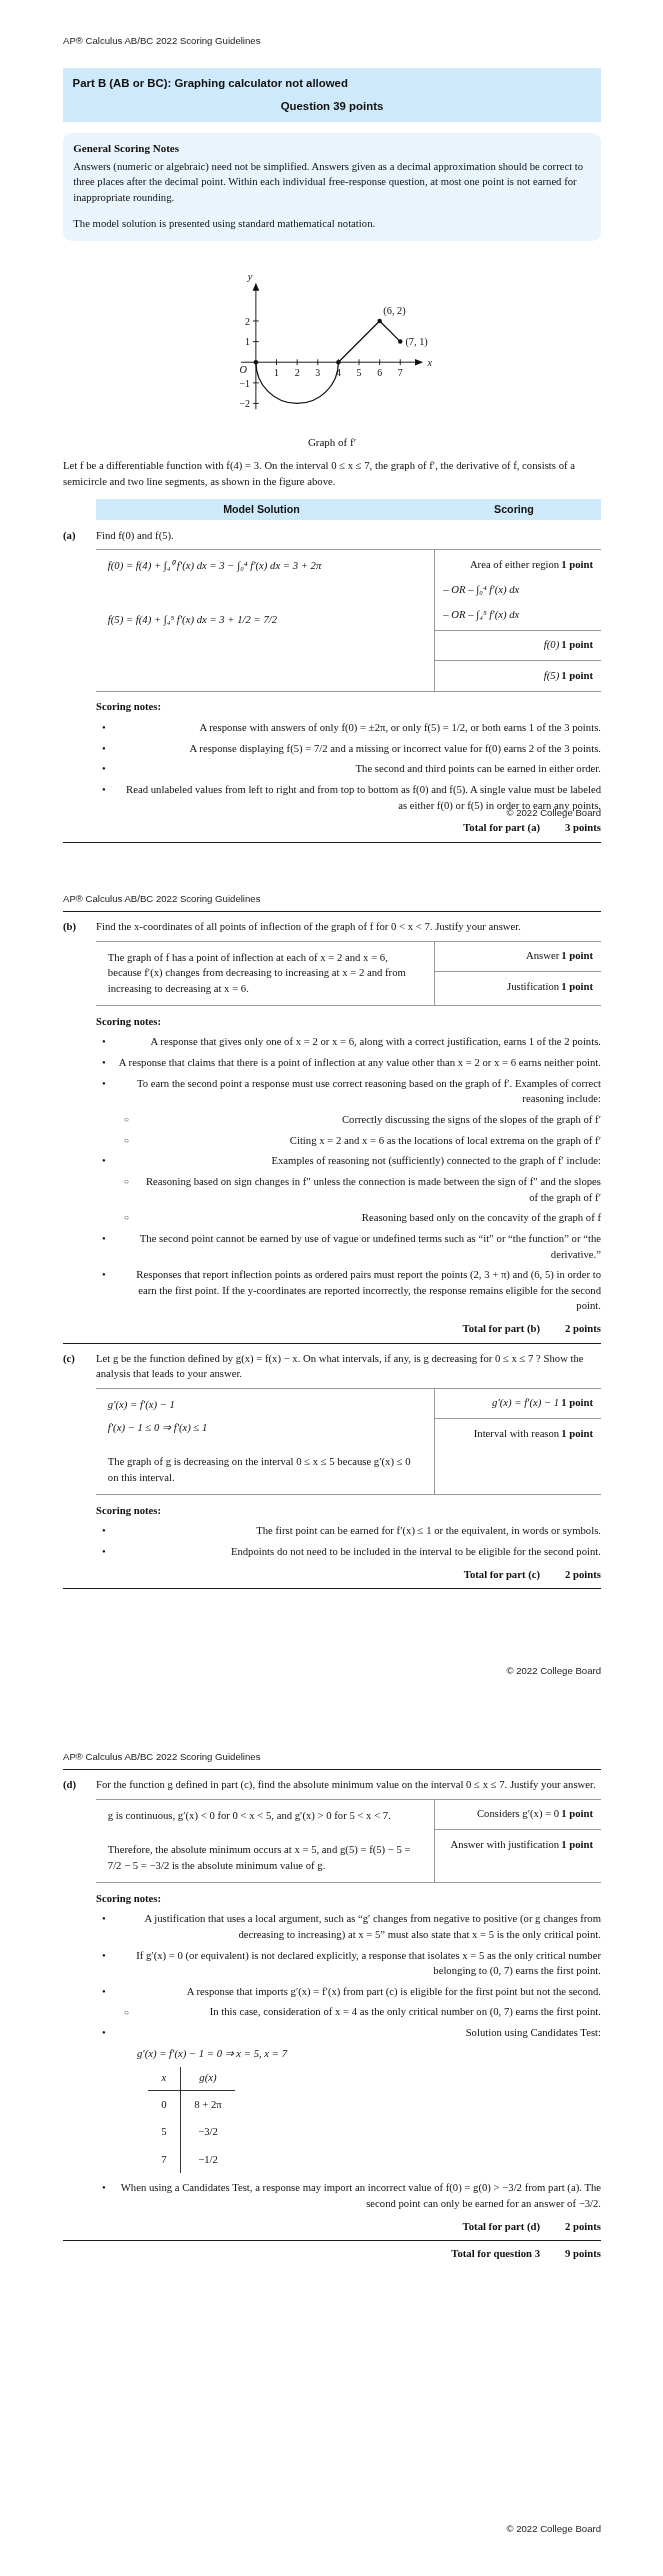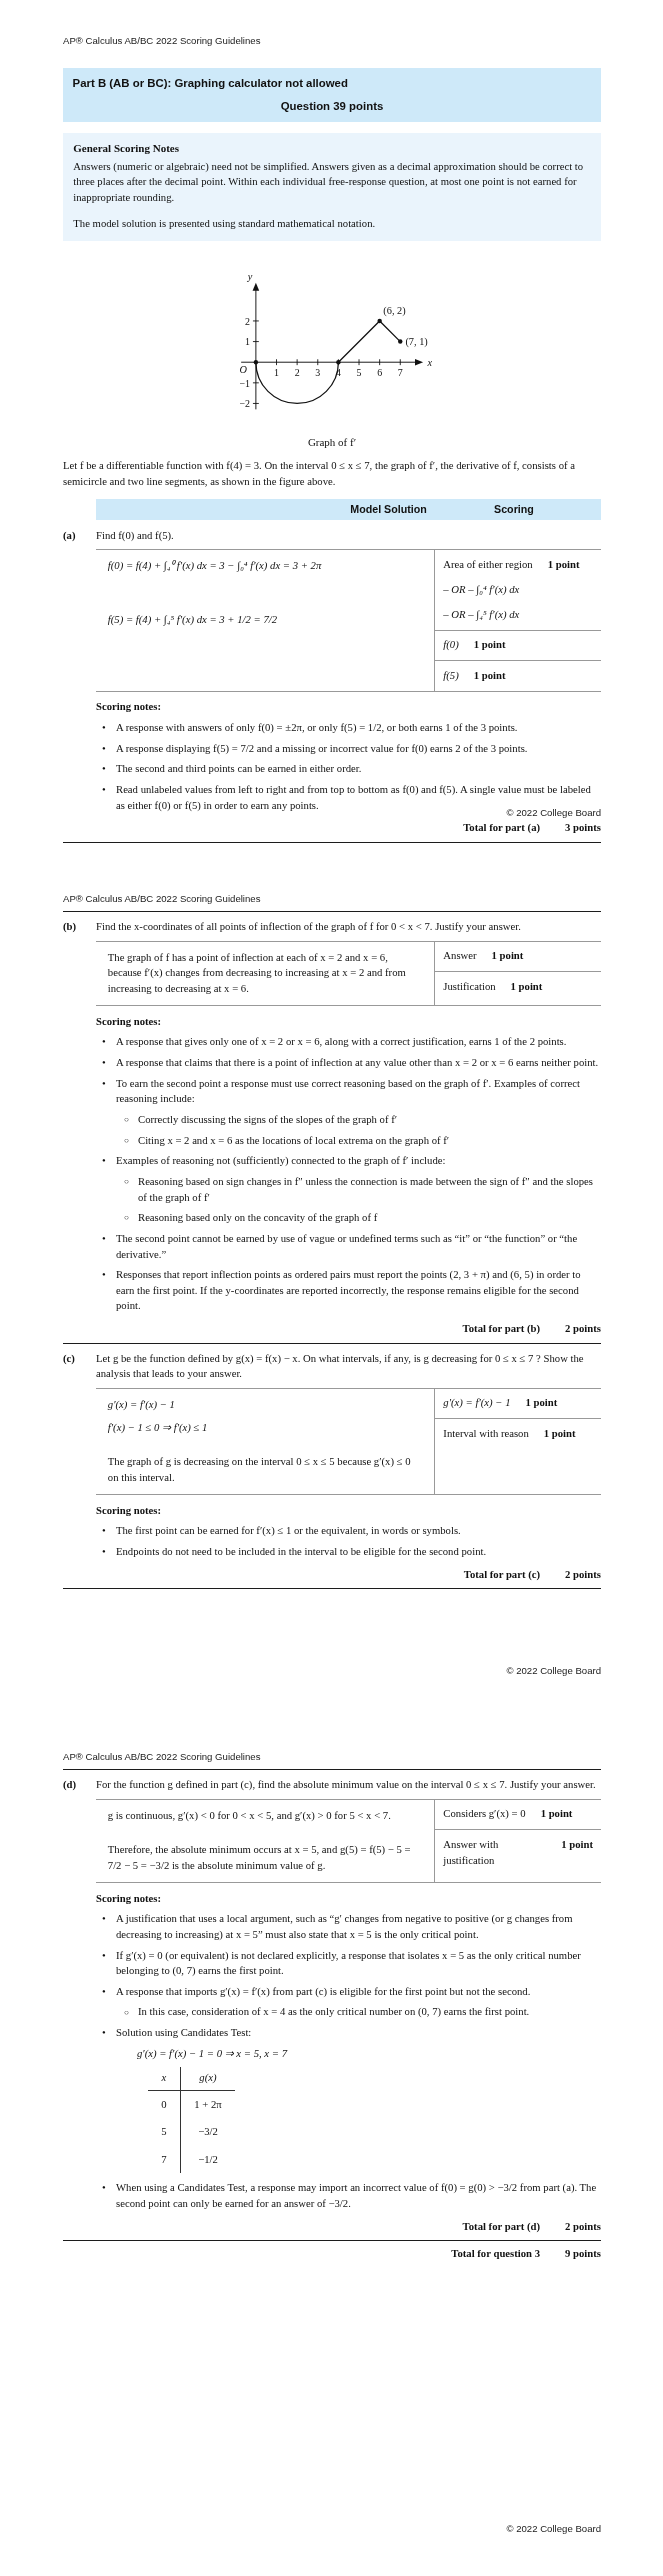--- a/index.html
+++ b/index.html
@@ -19,60 +19,60 @@
     position:absolute; right:63px; bottom:38px;
     font-family:"Liberation Sans", sans-serif; font-size:9.6px; color:#1a1a1a;
   }
 
   
   .banner { margin-top:20px; background:#cee9f9; padding:6.6px 9.6px 7.4px 9.6px;
             font-family:"Liberation Sans", sans-serif; font-weight:bold; font-size:11.4px; }
   .banner-row2 { display:flex; justify-content:center; margin-top:6.6px; }
 
   
-  .gnotes { margin-top:11.8px; background:#eaf4fc; padding:7.4px 10.3px 8.8px 10.3px; }
+  .gnotes { margin-top:11.8px; background:#eaf4fc; padding:7.4px 10.3px 8.8px 10.3px;border-radius:9px; }
   .gnotes-title { font-weight:bold; font-size:11px; }
   .gnotes p.body { margin-top:2.2px; }
   .gnotes p.body + p.body { margin-top:11px; }
 
   
   .figure { width:236px; margin:8.8px auto 0 auto; text-align:center; }
   .fig-caption { font-size:11px; margin-top:17px; }
   svg text { font-family:"Liberation Serif", serif; fill:#111; }
   svg .it { font-style:italic; }
 
   .intro { margin-top:7.4px; }
 
   
   .indent { margin-left:33px; }
   .thead-band { display:flex; margin-top:9.6px; background:#cee9f9;
                 font-family:"Liberation Sans", sans-serif; font-weight:bold; font-size:10.7px; }
-  .thead-band .th-model { flex:1.9; text-align:right; padding:2.9px 0; }
+  .thead-band .th-model { flex:1.9; text-align:center; padding:2.9px 0; }
   .thead-band .th-scoring { flex:1; text-align:center; padding:2.9px 0; }
 
   .part-head { display:flex; margin-top:7.4px; }
   .part-letter { width:33px; font-weight:bold; flex:none; }
   .prompt { flex:1; }
 
   .ms-table { display:flex; border-top:0.7px solid #999; border-bottom:0.7px solid #999; margin-top:5.9px; }
   .ms-left { flex:1.9; border-right:0.7px solid #999; padding:8px 11.8px 8.8px 11.8px; }
   .ms-right { flex:1; display:flex; flex-direction:column; }
   .score-row { padding:6.6px 8px 7.4px 8px; border-bottom:0.7px solid #999; }
   .score-row:last-child { border-bottom:none; }
   .score-row.grow { flex:1; }
-  .score-head { display:flex; justify-content:flex-start; gap:15px; }
+  .score-head { display:flex; justify-content:flex-end; gap:2px; }
   .pts { font-weight:bold; white-space:nowrap; }
   .eq { font-style:italic; }
   .or-line { margin-top:9.6px; font-style:italic; }
   .eq2 { margin-top:38px; }
   .sol-gap { margin-top:19px; }
 
   
   .notes-title { font-weight:bold; margin-top:7.4px; }
-  ul.notes { list-style:none; margin-top:4.4px; }
+  ul.notes { list-style:none; margin-top:4.4px;text-align:right; }
   ul.notes li { position:relative; padding-left:20px; margin:5.2px 0; }
   ul.notes li.b::before { content:"•"; position:absolute; left:5.9px; }
   ul.notes li.s { margin-left:22px; }
   ul.notes li.s::before { content:"○"; position:absolute; left:5.9px; font-size:8px; top:2.2px; }
 
   .cand-eq { margin:2.9px 0 2.9px 41px; font-style:italic; }
   table.cands { border-collapse:collapse; margin:5.9px 0 7.4px 52px; }
   table.cands th { font-weight:normal; font-style:italic; border-bottom:0.7px solid #333;
                    padding:2.9px 13.3px 4.4px 13.3px; text-align:center; }
   table.cands td { padding:5.9px 13.3px; text-align:center; }
@@ -349,21 +349,21 @@
         </ul>
         <p class="cand-eq">g′(x) = f′(x) − 1 = 0  ⇒  x = 5, x = 7</p>
         <table class="cands">
           <tbody>
               <tr>
             <th>x</th>
             <th>g(x)</th>
           </tr>
           <tr>
             <td>0</td>
-            <td>1 + 2π</td>
+            <td>8 + 2π</td>
           </tr>
           <tr>
             <td>5</td>
             <td>−3/2</td>
           </tr>
           <tr>
             <td>7</td>
             <td>−1/2</td>
           </tr>
         </tbody>

